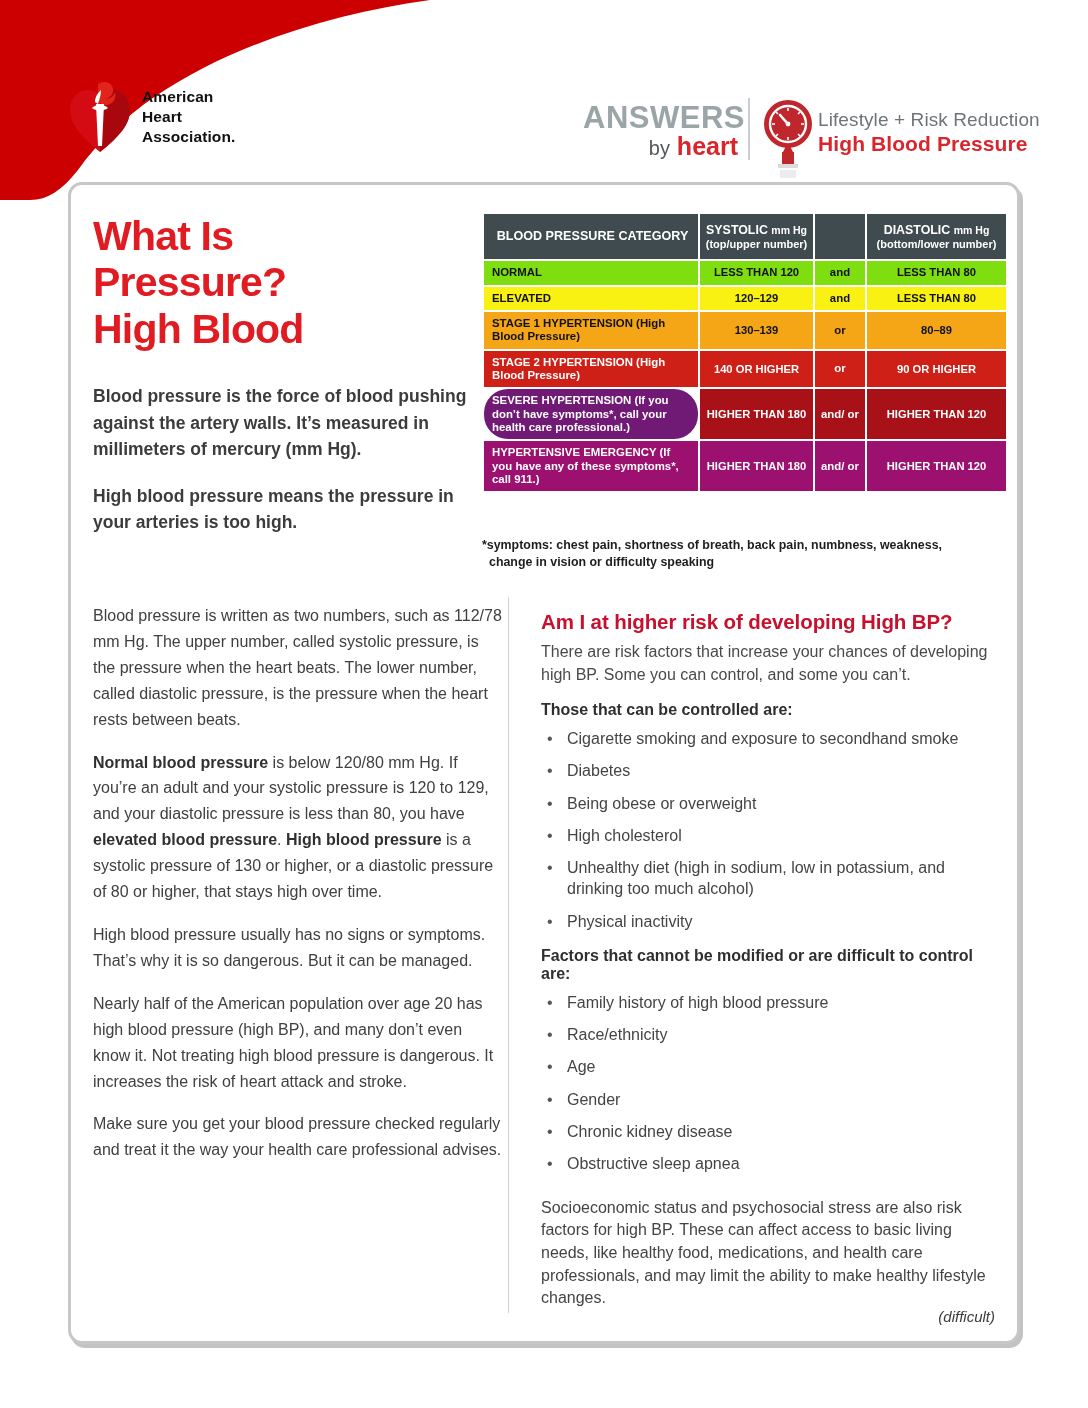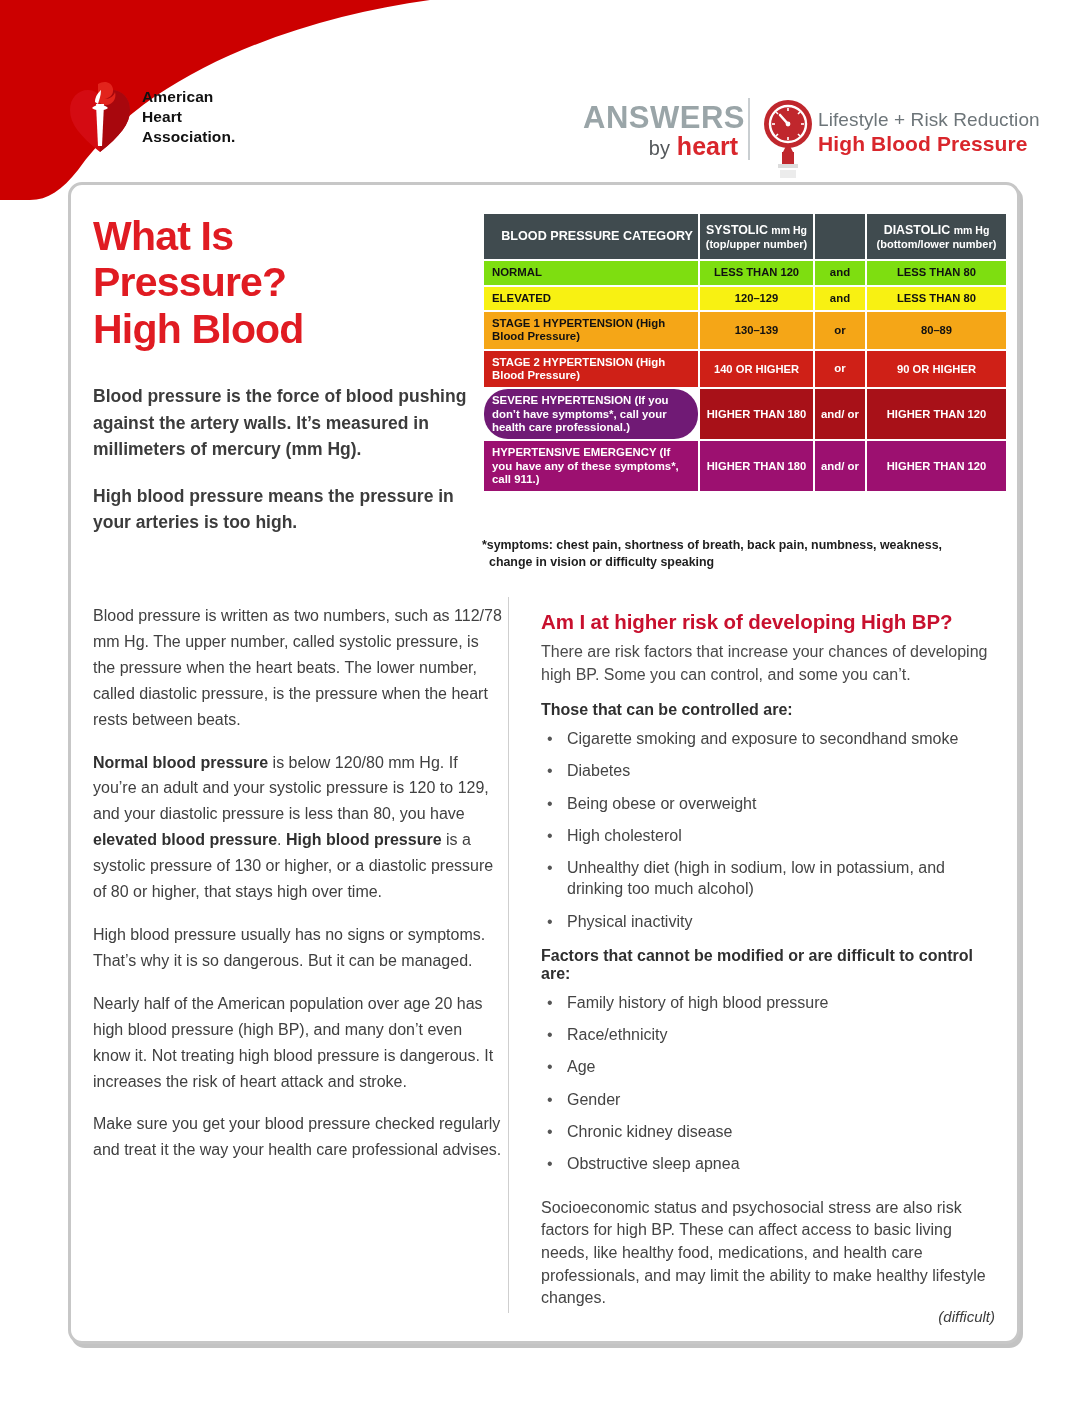--- a/index.html
+++ b/index.html
@@ -136,21 +136,21 @@
     font-size: 11.2px;
     font-weight: bold;
     line-height: 1.17;
     font-family: "Liberation Sans", sans-serif;
   }
   .bp-table thead th {
     background: #404b4f; color: #ffffff;
     text-align: center; padding: 9px 5px;
     font-size: 12.4px;
   }
-  .bp-table thead th.cat { text-align: right; padding-left: 8px; font-size: 12.6px; margin-left: 24px; }
+  .bp-table thead th.cat { text-align: center; padding-left: 8px; font-size: 12.6px; margin-left: 24px; }
   .bp-table thead th .unit { font-size: 10.5px; font-weight: bold; }
   .bp-table thead th .sub { display:block; font-weight: bold; font-size: 11px; }
   .bp-table td.cat { text-align: left; padding-left: 8px; font-size: 11.4px; }
   .bp-table td.num, .bp-table td.conj { text-align: center; }
   .bp-table td.conj { font-size: 11.4px; }
 
   .col-cat  { width: 214px; }
   .col-sys  { width: 113px; }
   .col-conj { width: 50px; }
   .col-dia  { width: 139px; }

